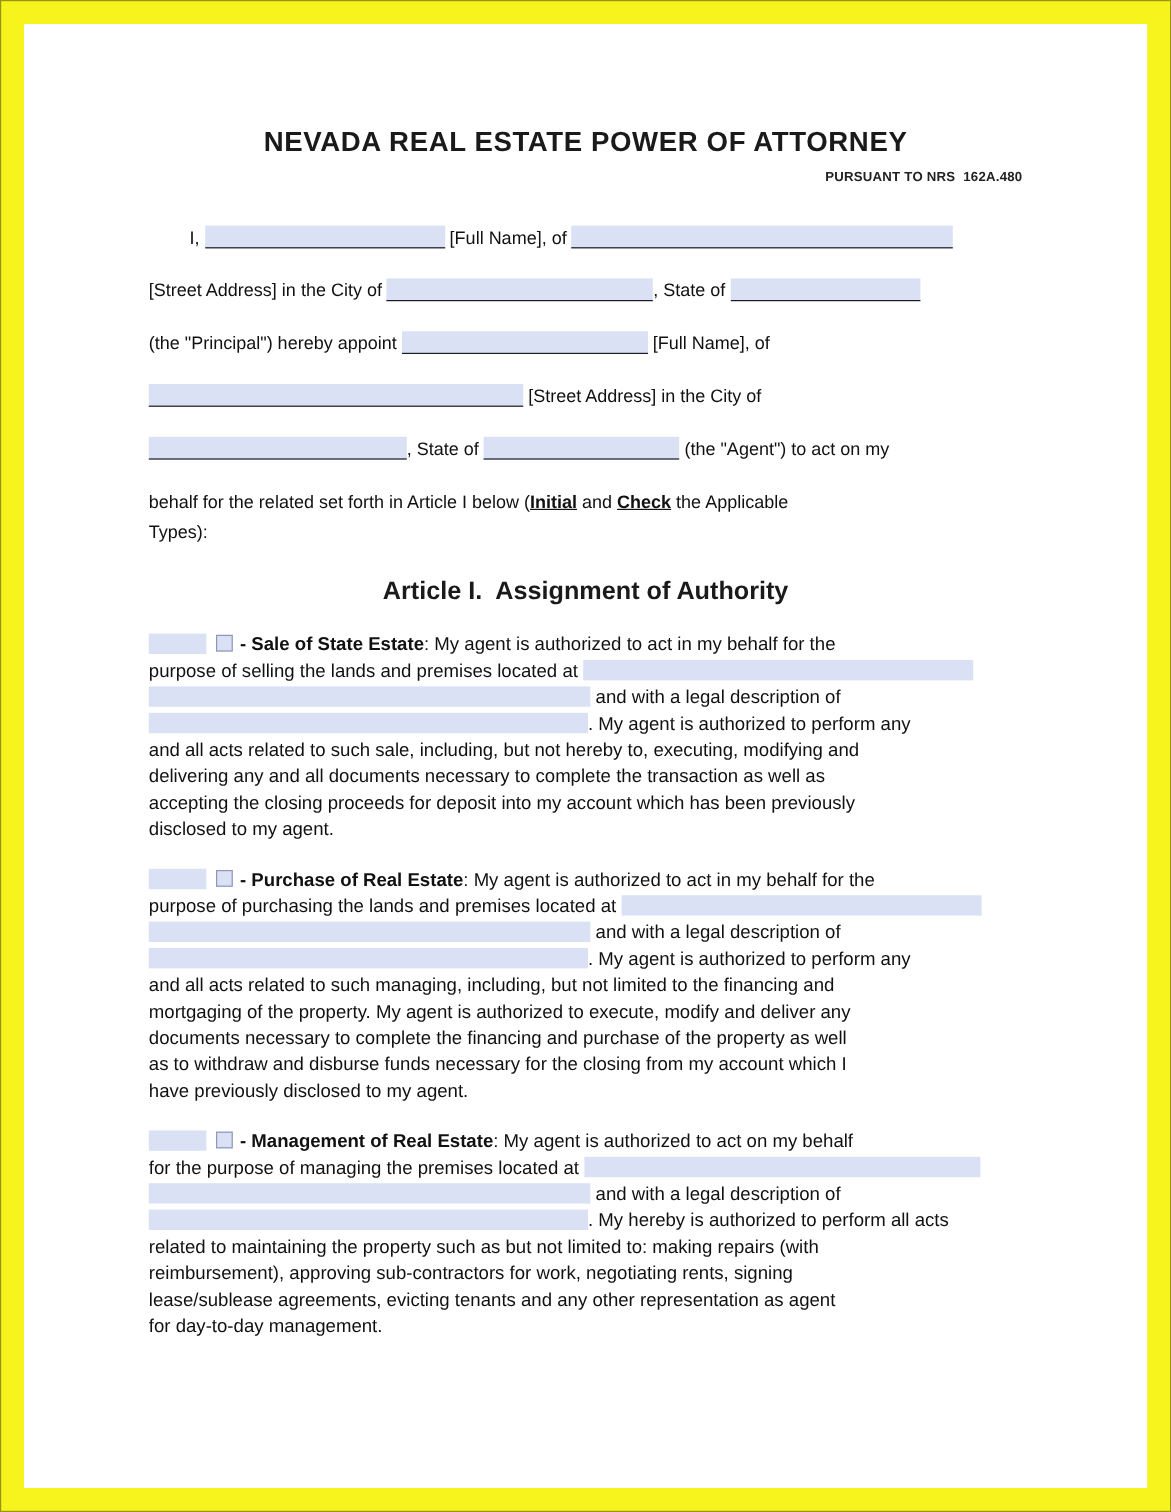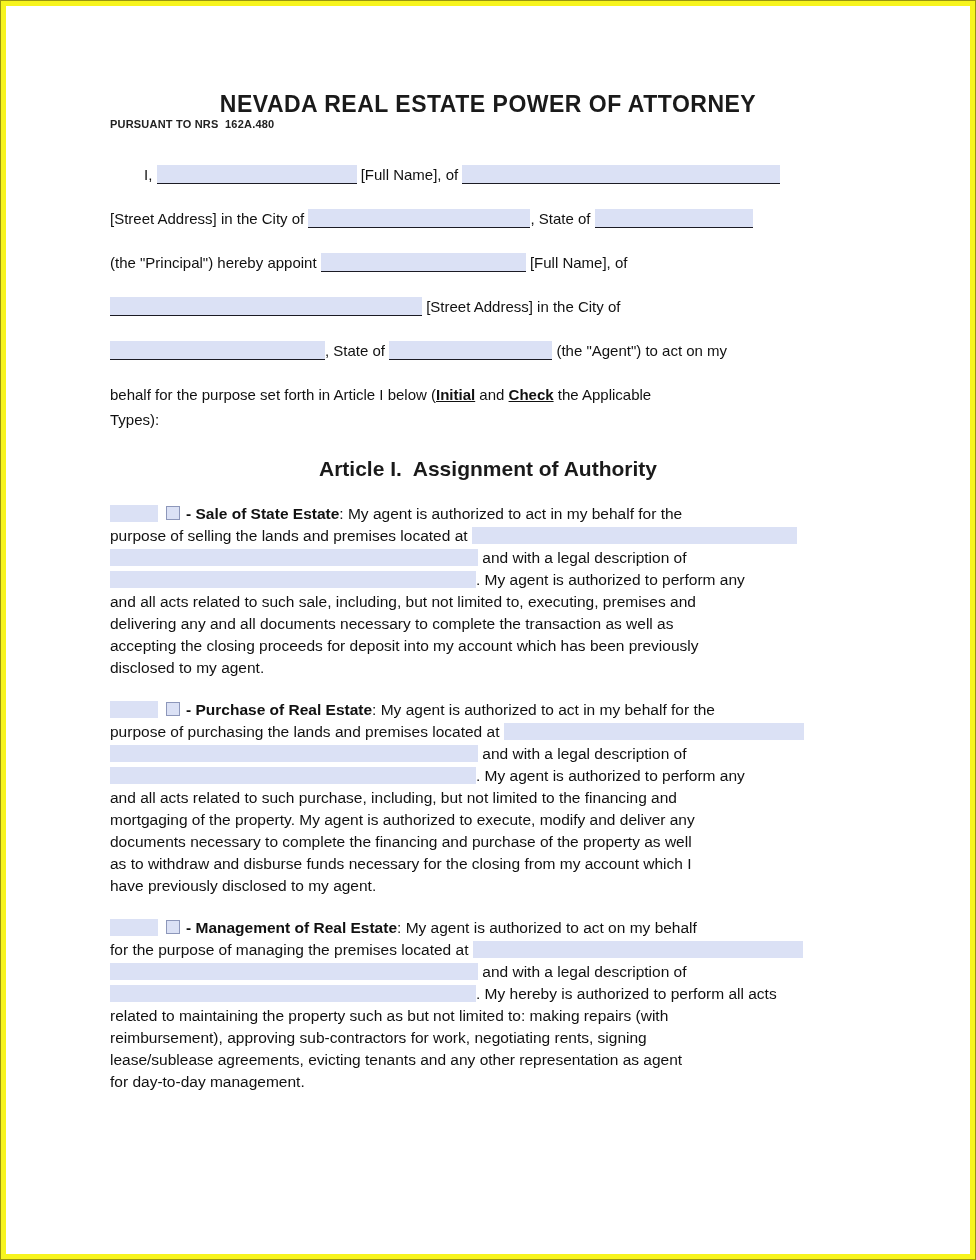--- a/index.html
+++ b/index.html
@@ -6,21 +6,21 @@
   body {
     font-family: "Liberation Sans", sans-serif;
     background: #ffffff;
     width: 976px;
   }
   .frame {
     box-sizing: border-box;
     width: 976px;
     height: 1260px;
     background: #f7f41d;
-    padding: 5px;
+    padding: 19px;
     border: 1px solid #99940f;
   }
   .page {
     box-sizing: border-box;
     width: 100%;
     height: 100%;
     background: #ffffff;
     padding: 84px 104px 0 104px;
     color: #111111;
     overflow: hidden;
@@ -28,25 +28,25 @@
   .doc-title {
     margin: 0;
     font-size: 23px;
     line-height: 28px;
     font-weight: bold;
     text-align: center;
     letter-spacing: 0.5px;
     color: #1a1a1a;
   }
   .doc-subtitle {
-    margin-top: 0;
+    margin-top: 10px;
     font-size: 11px;
     line-height: 13px;
     font-weight: bold;
-    text-align: left;
+    text-align: right;
     letter-spacing: 0.2px;
     color: #222222;
   }
   .intro { margin-top: 32px; font-size: 15px; }
   .intro .line { line-height: 23px; margin-bottom: 21px; white-space: nowrap; }
   .intro .line.indent { padding-left: 34px; }
   .intro .line.tight { margin-bottom: 2px; }
   .field {
     display: inline-block;
     height: 17px;
@@ -89,43 +89,43 @@
     <h1 class="doc-title">NEVADA REAL ESTATE POWER OF ATTORNEY</h1>
 
     <div class="doc-subtitle">PURSUANT TO NRS&nbsp; 162A.480</div>
 
     <div class="intro">
         <div class="line indent"><span class="">I, </span><span class="field" style="width: 200px;"></span><span class=""> [Full Name], of </span><span class="field" style="width: 318px;"></span></div>
         <div class="line"><span class="">[Street Address] in the City of </span><span class="field" style="width: 222px;"></span><span class="">, State of </span><span class="field" style="width: 158px;"></span></div>
         <div class="line"><span class="">(the "Principal") hereby appoint </span><span class="field" style="width: 205px;"></span><span class=""> [Full Name], of</span></div>
         <div class="line"><span class="field" style="width: 312px;"></span><span class=""> [Street Address] in the City of</span></div>
         <div class="line"><span class="field" style="width: 215px;"></span><span class="">, State of </span><span class="field" style="width: 163px;"></span><span class=""> (the "Agent") to act on my</span></div>
-        <div class="line tight"><span class="">behalf for the purpose set forth in Article I below (</span><span class="b u">Initial</span><span class=""> and </span><span class="b u">Check</span><span class=""> the Applicable</span></div>
+        <div class="line tight"><span class="">behalf for the related set forth in Article I below (</span><span class="b u">Initial</span><span class=""> and </span><span class="b u">Check</span><span class=""> the Applicable</span></div>
         <div class="line tight"><span class="">Types):</span></div>
       </div>
 
     <h2 class="article-heading">Article I.&nbsp; Assignment of Authority</h2>
 
     <div class="section">
         <div class="line"><span class="field" style="width: 48px;"></span><span class="checkbox"></span><span class="b">- Sale of State Estate</span><span class="">: My agent is authorized to act in my behalf for the</span></div>
         <div class="line"><span class="">purpose of selling the lands and premises located at </span><span class="field" style="width: 325px;"></span></div>
         <div class="line"><span class="field" style="width: 368px;"></span><span class=""> and with a legal description of</span></div>
         <div class="line"><span class="field" style="width: 366px;"></span><span class="">. My agent is authorized to perform any</span></div>
-        <div class="line"><span class="">and all acts related to such sale, including, but not limited to, executing, premises and</span></div>
+        <div class="line"><span class="">and all acts related to such sale, including, but not hereby to, executing, modifying and</span></div>
         <div class="line"><span class="">delivering any and all documents necessary to complete the transaction as well as</span></div>
         <div class="line"><span class="">accepting the closing proceeds for deposit into my account which has been previously</span></div>
         <div class="line"><span class="">disclosed to my agent.</span></div>
       </div>
 
     <div class="section">
         <div class="line"><span class="field" style="width: 48px;"></span><span class="checkbox"></span><span class="b">- Purchase of Real Estate</span><span class="">: My agent is authorized to act in my behalf for the</span></div>
         <div class="line"><span class="">purpose of purchasing the lands and premises located at </span><span class="field" style="width: 300px;"></span></div>
         <div class="line"><span class="field" style="width: 368px;"></span><span class=""> and with a legal description of</span></div>
         <div class="line"><span class="field" style="width: 366px;"></span><span class="">. My agent is authorized to perform any</span></div>
-        <div class="line"><span class="">and all acts related to such purchase, including, but not limited to the financing and</span></div>
+        <div class="line"><span class="">and all acts related to such managing, including, but not limited to the financing and</span></div>
         <div class="line"><span class="">mortgaging of the property. My agent is authorized to execute, modify and deliver any</span></div>
         <div class="line"><span class="">documents necessary to complete the financing and purchase of the property as well</span></div>
         <div class="line"><span class="">as to withdraw and disburse funds necessary for the closing from my account which I</span></div>
         <div class="line"><span class="">have previously disclosed to my agent.</span></div>
       </div>
 
     <div class="section">
         <div class="line"><span class="field" style="width: 48px;"></span><span class="checkbox"></span><span class="b">- Management of Real Estate</span><span class="">: My agent is authorized to act on my behalf</span></div>
         <div class="line"><span class="">for the purpose of managing the premises located at </span><span class="field" style="width: 330px;"></span></div>
         <div class="line"><span class="field" style="width: 368px;"></span><span class=""> and with a legal description of</span></div>

